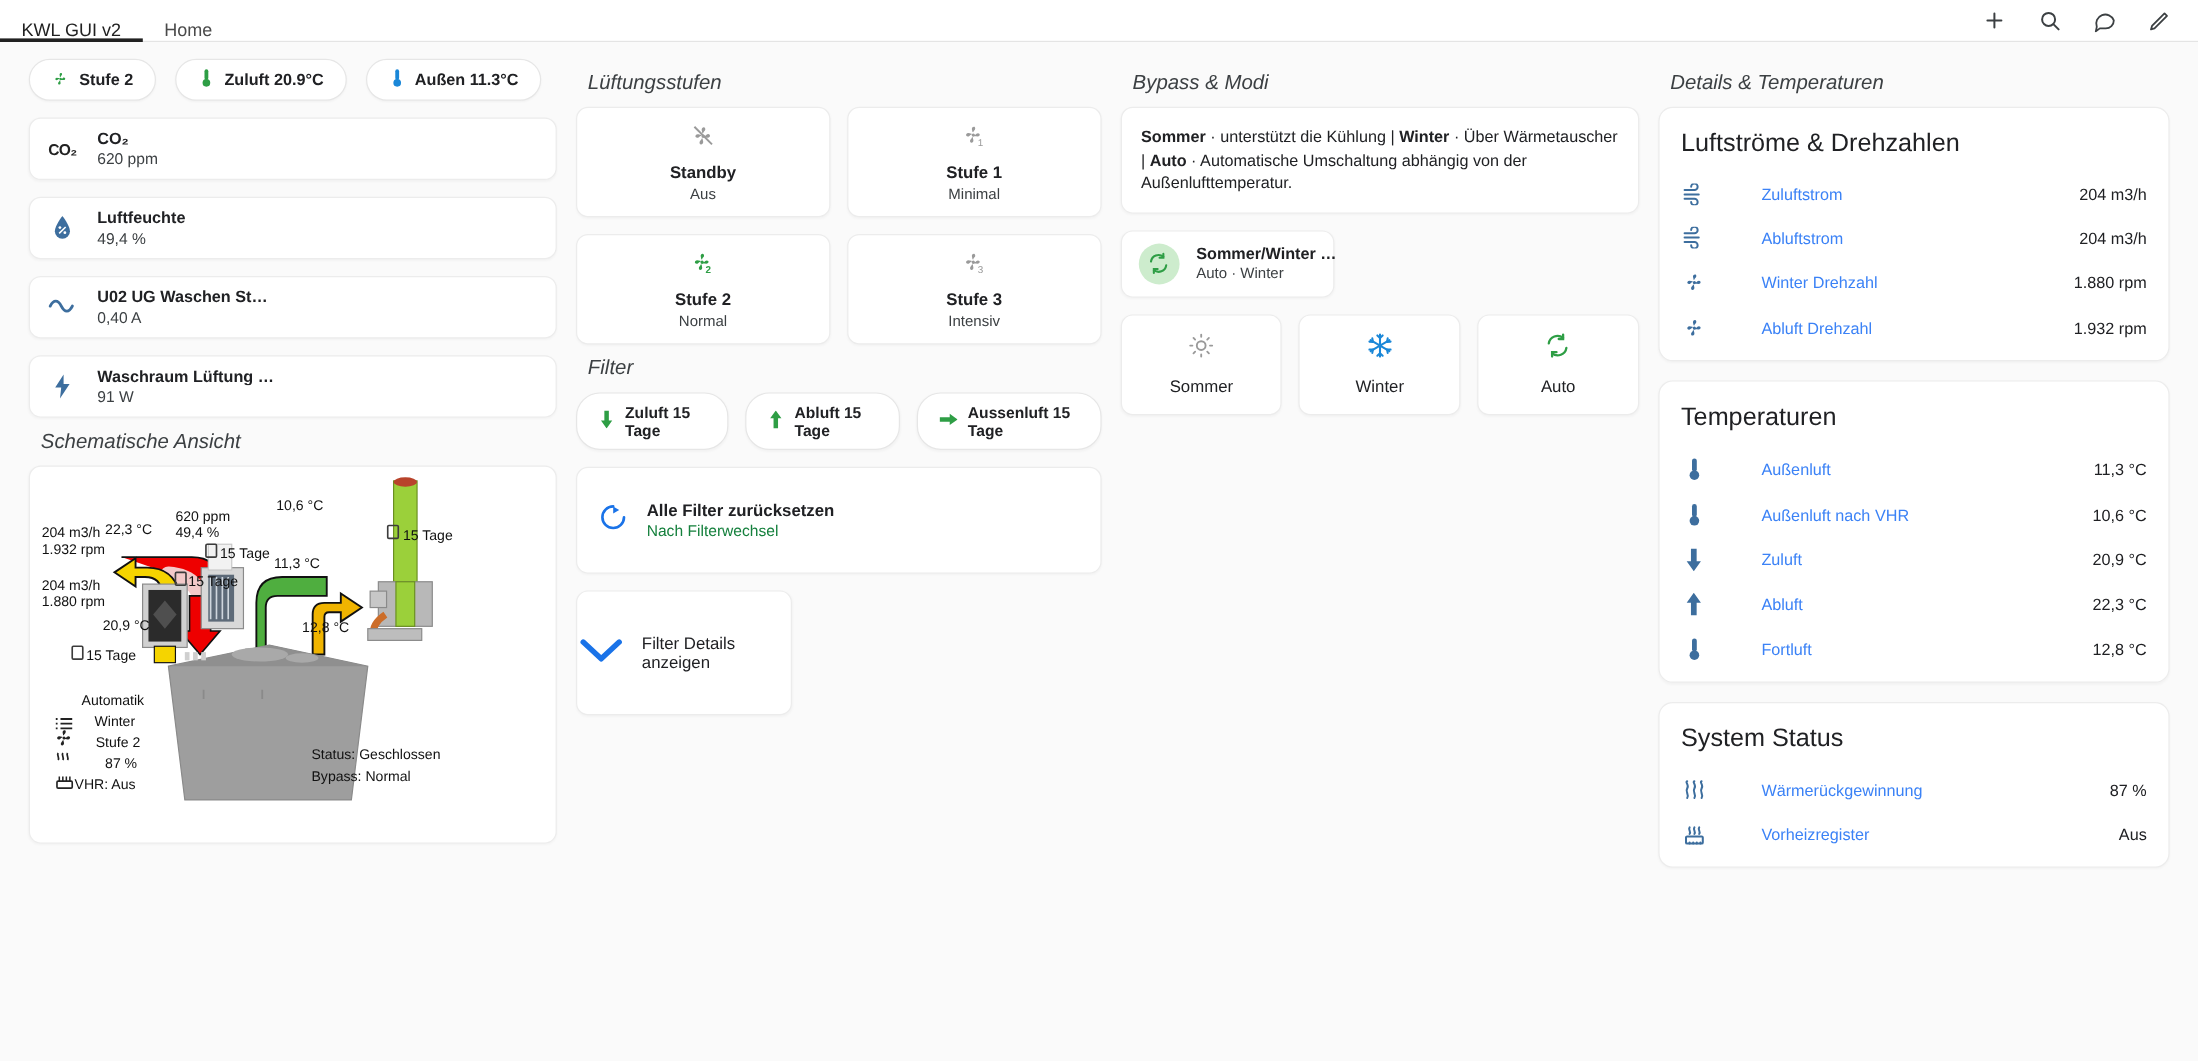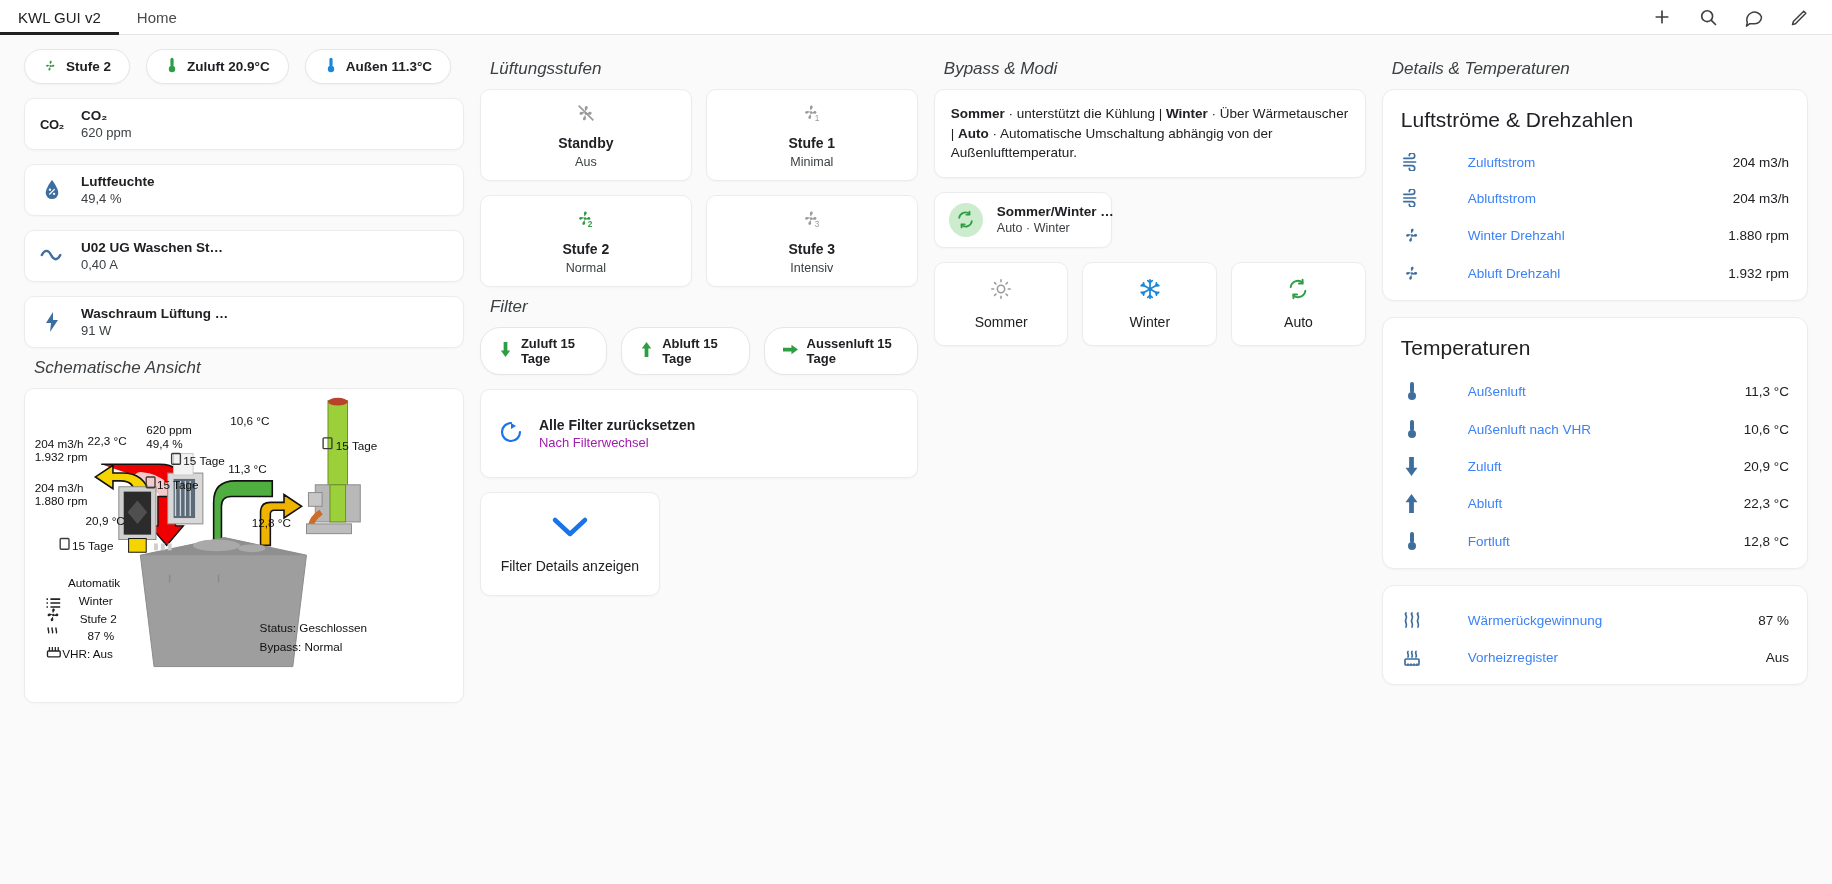--- a/index.html
+++ b/index.html
@@ -11,21 +11,21 @@
     overflow: hidden;
   }
   
   .topbar {
     height: 35px; background: #ffffff;
     display: flex; align-items: stretch;
     border-bottom: 1px solid #e4e4e4;
     position: relative;
   }
   .tab {
-    display: flex; align-items: center; padding: 12px 18px;
+    display: flex; align-items: flex-end; padding: 0 18px;
     font-size: 15px; color: #212121; cursor: pointer;
     position: relative;
   }
   .tab.active { font-weight: 400; }
   .tab.active::after {
     content: ""; position: absolute; left: 0; right: 0; bottom: -1px;
     height: 3px; background: #212121;
   }
   .tab.secondary { color: #4a4a4a; }
   .topbar-actions {
@@ -107,26 +107,26 @@
     padding: 8px 18px; font-size: 13px; font-weight: bold; color: #202124;
     cursor: pointer; box-shadow: 0 1px 2px rgba(0,0,0,.03);
   }
 
   .action-card {
     background: #fff; border: 1px solid #ececec; border-radius: 10px;
     display: flex; align-items: center; gap: 16px; padding: 27px 18px;
     cursor: pointer; box-shadow: 0 1px 2px rgba(0,0,0,.03);
   }
   .action-title { font-size: 14px; font-weight: bold; color: #202124; }
-  .action-sub { font-size: 13px; color: #a21caf; margin-top: 2px; }
+  .action-sub { font-size: 13px; color: #15803d; margin-top: 2px; }
 
   .expand-card {
     margin-top: 14px; width: 180px;
     background: #fff; border: 1px solid #ececec; border-radius: 10px;
-    height: 104px; display: flex; flex-direction: column;
+    height: 104px; display: flex; flex-direction: row;
     align-items: center; justify-content: center; gap: 14px;
     cursor: pointer; box-shadow: 0 1px 2px rgba(0,0,0,.03);
   }
   .expand-label { font-size: 14px; color: #202124; }
 
   
   .info-card {
     background: #fff; border: 1px solid #ececec; border-radius: 10px;
     padding: 14px 16px; font-size: 13.5px; line-height: 1.45; color: #202124;
     box-shadow: 0 1px 2px rgba(0,0,0,.03);
@@ -628,20 +628,21 @@
               <rect x="5" y="1" width="4" height="11" rx="2"></rect>
               <circle cx="7" cy="15" r="4"></circle>
             </svg>
         </span>
         <span class="row-label">Fortluft</span>
         <span class="row-val">12,8 °C</span>
       </div>
     </div>
 
     <div class="panel">
+      <div class="panel-title">System Status</div>
       <div class="row">
         <span class="row-ico">
           <svg width="20" height="18" viewBox="0 0 20 18" fill="none" stroke="#3d6e9e" stroke-width="1.7" stroke-linecap="round">
               <path d="M4 16c2-3-2-5 0-8s-2-5 0-6"></path>
               <path d="M10 16c2-3-2-5 0-8s-2-5 0-6"></path>
               <path d="M16 16c2-3-2-5 0-8s-2-5 0-6"></path>
             </svg>
         </span>
         <span class="row-label">Wärmerückgewinnung</span>
         <span class="row-val">87 %</span>

